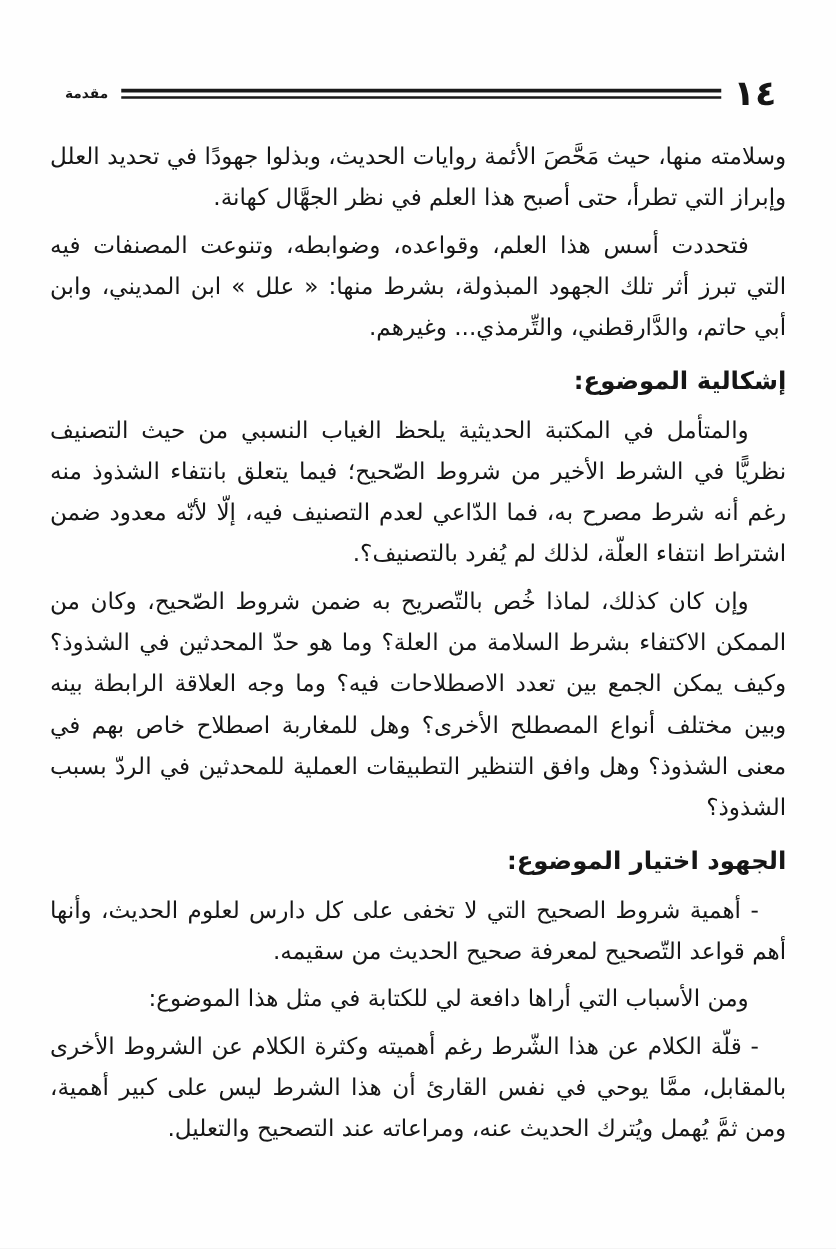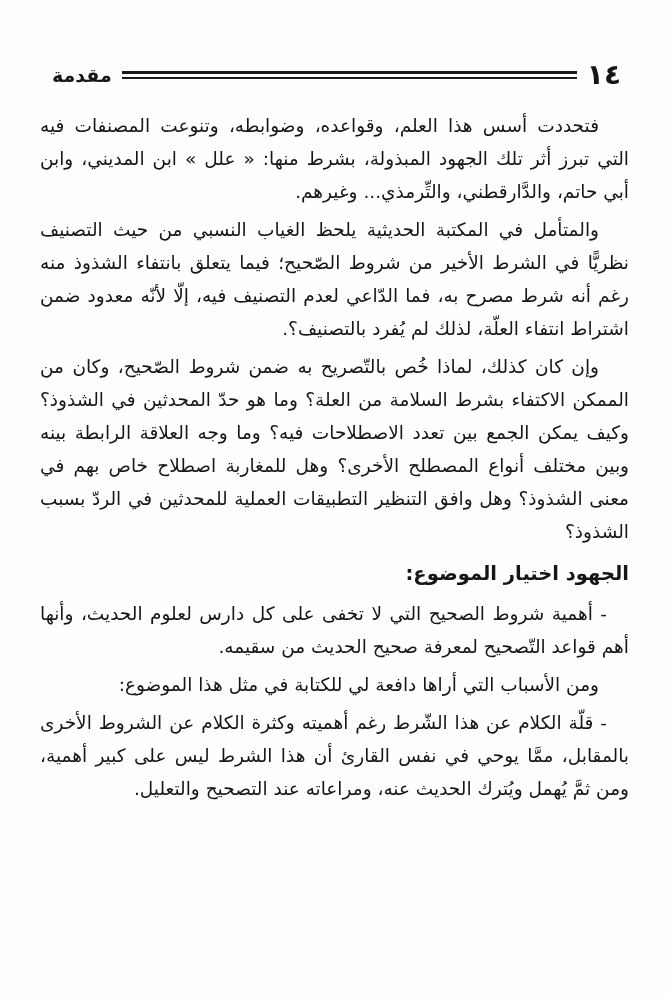--- a/index.html
+++ b/index.html
@@ -34,21 +34,21 @@
     padding-left: 6px;
   }
   .header-rule {
     flex: 1 1 auto;
     height: 3px;
     border-top: 3px solid #1a1a1a;
     border-bottom: 2px solid #1a1a1a;
     margin: 0 4px;
   }
   .section-label {
-    font-size: 19px;
+    font-size: 11px;
     font-weight: bold;
     white-space: nowrap;
     padding-right: 6px;
   }
   
   .body-text {
     font-size: 18.5px;
     line-height: 33px;
     text-align: justify;
   }
@@ -76,24 +76,26 @@
 <div class="page">
 
   <div class="running-header">
     <div class="page-number">١٤</div>
     <div class="header-rule"></div>
     <div class="section-label">مقدمة</div>
   </div>
 
   <div class="body-text">
 
+    <p class="para continuation">وسلامته منها، حيث مَحَّصَ الأئمة روايات الحديث، وبذلوا جهودًا في تحديد العلل وإبراز التي تطرأ، حتى أصبح هذا العلم في نظر الجهَّال كهانة.</p>
 
     <p class="para">فتحددت أسس هذا العلم، وقواعده، وضوابطه، وتنوعت المصنفات فيه التي تبرز أثر تلك الجهود المبذولة، بشرط منها: « علل » ابن المديني، وابن أبي حاتم، والدَّارقطني، والتِّرمذي... وغيرهم.</p>
 
 
+    <h3 class="section-heading">إشكالية الموضوع:</h3>
 
     <p class="para">والمتأمل في المكتبة الحديثية يلحظ الغياب النسبي من حيث التصنيف نظريًّا في الشرط الأخير من شروط الصّحيح؛ فيما يتعلق بانتفاء الشذوذ منه رغم أنه شرط مصرح به، فما الدّاعي لعدم التصنيف فيه، إلّا لأنّه معدود ضمن اشتراط انتفاء العلّة، لذلك لم يُفرد بالتصنيف؟.</p>
 
     <p class="para">وإن كان كذلك، لماذا خُص بالتّصريح به ضمن شروط الصّحيح، وكان من الممكن الاكتفاء بشرط السلامة من العلة؟ وما هو حدّ المحدثين في الشذوذ؟ وكيف يمكن الجمع بين تعدد الاصطلاحات فيه؟ وما وجه العلاقة الرابطة بينه وبين مختلف أنواع المصطلح الأخرى؟ وهل للمغاربة اصطلاح خاص بهم في معنى الشذوذ؟ وهل وافق التنظير التطبيقات العملية للمحدثين في الردّ بسبب الشذوذ؟</p>
 
 
     <h3 class="section-heading">الجهود اختيار الموضوع:</h3>
 
     <p class="para dash-item">- أهمية شروط الصحيح التي لا تخفى على كل دارس لعلوم الحديث، وأنها أهم قواعد التّصحيح لمعرفة صحيح الحديث من سقيمه.</p>
 

